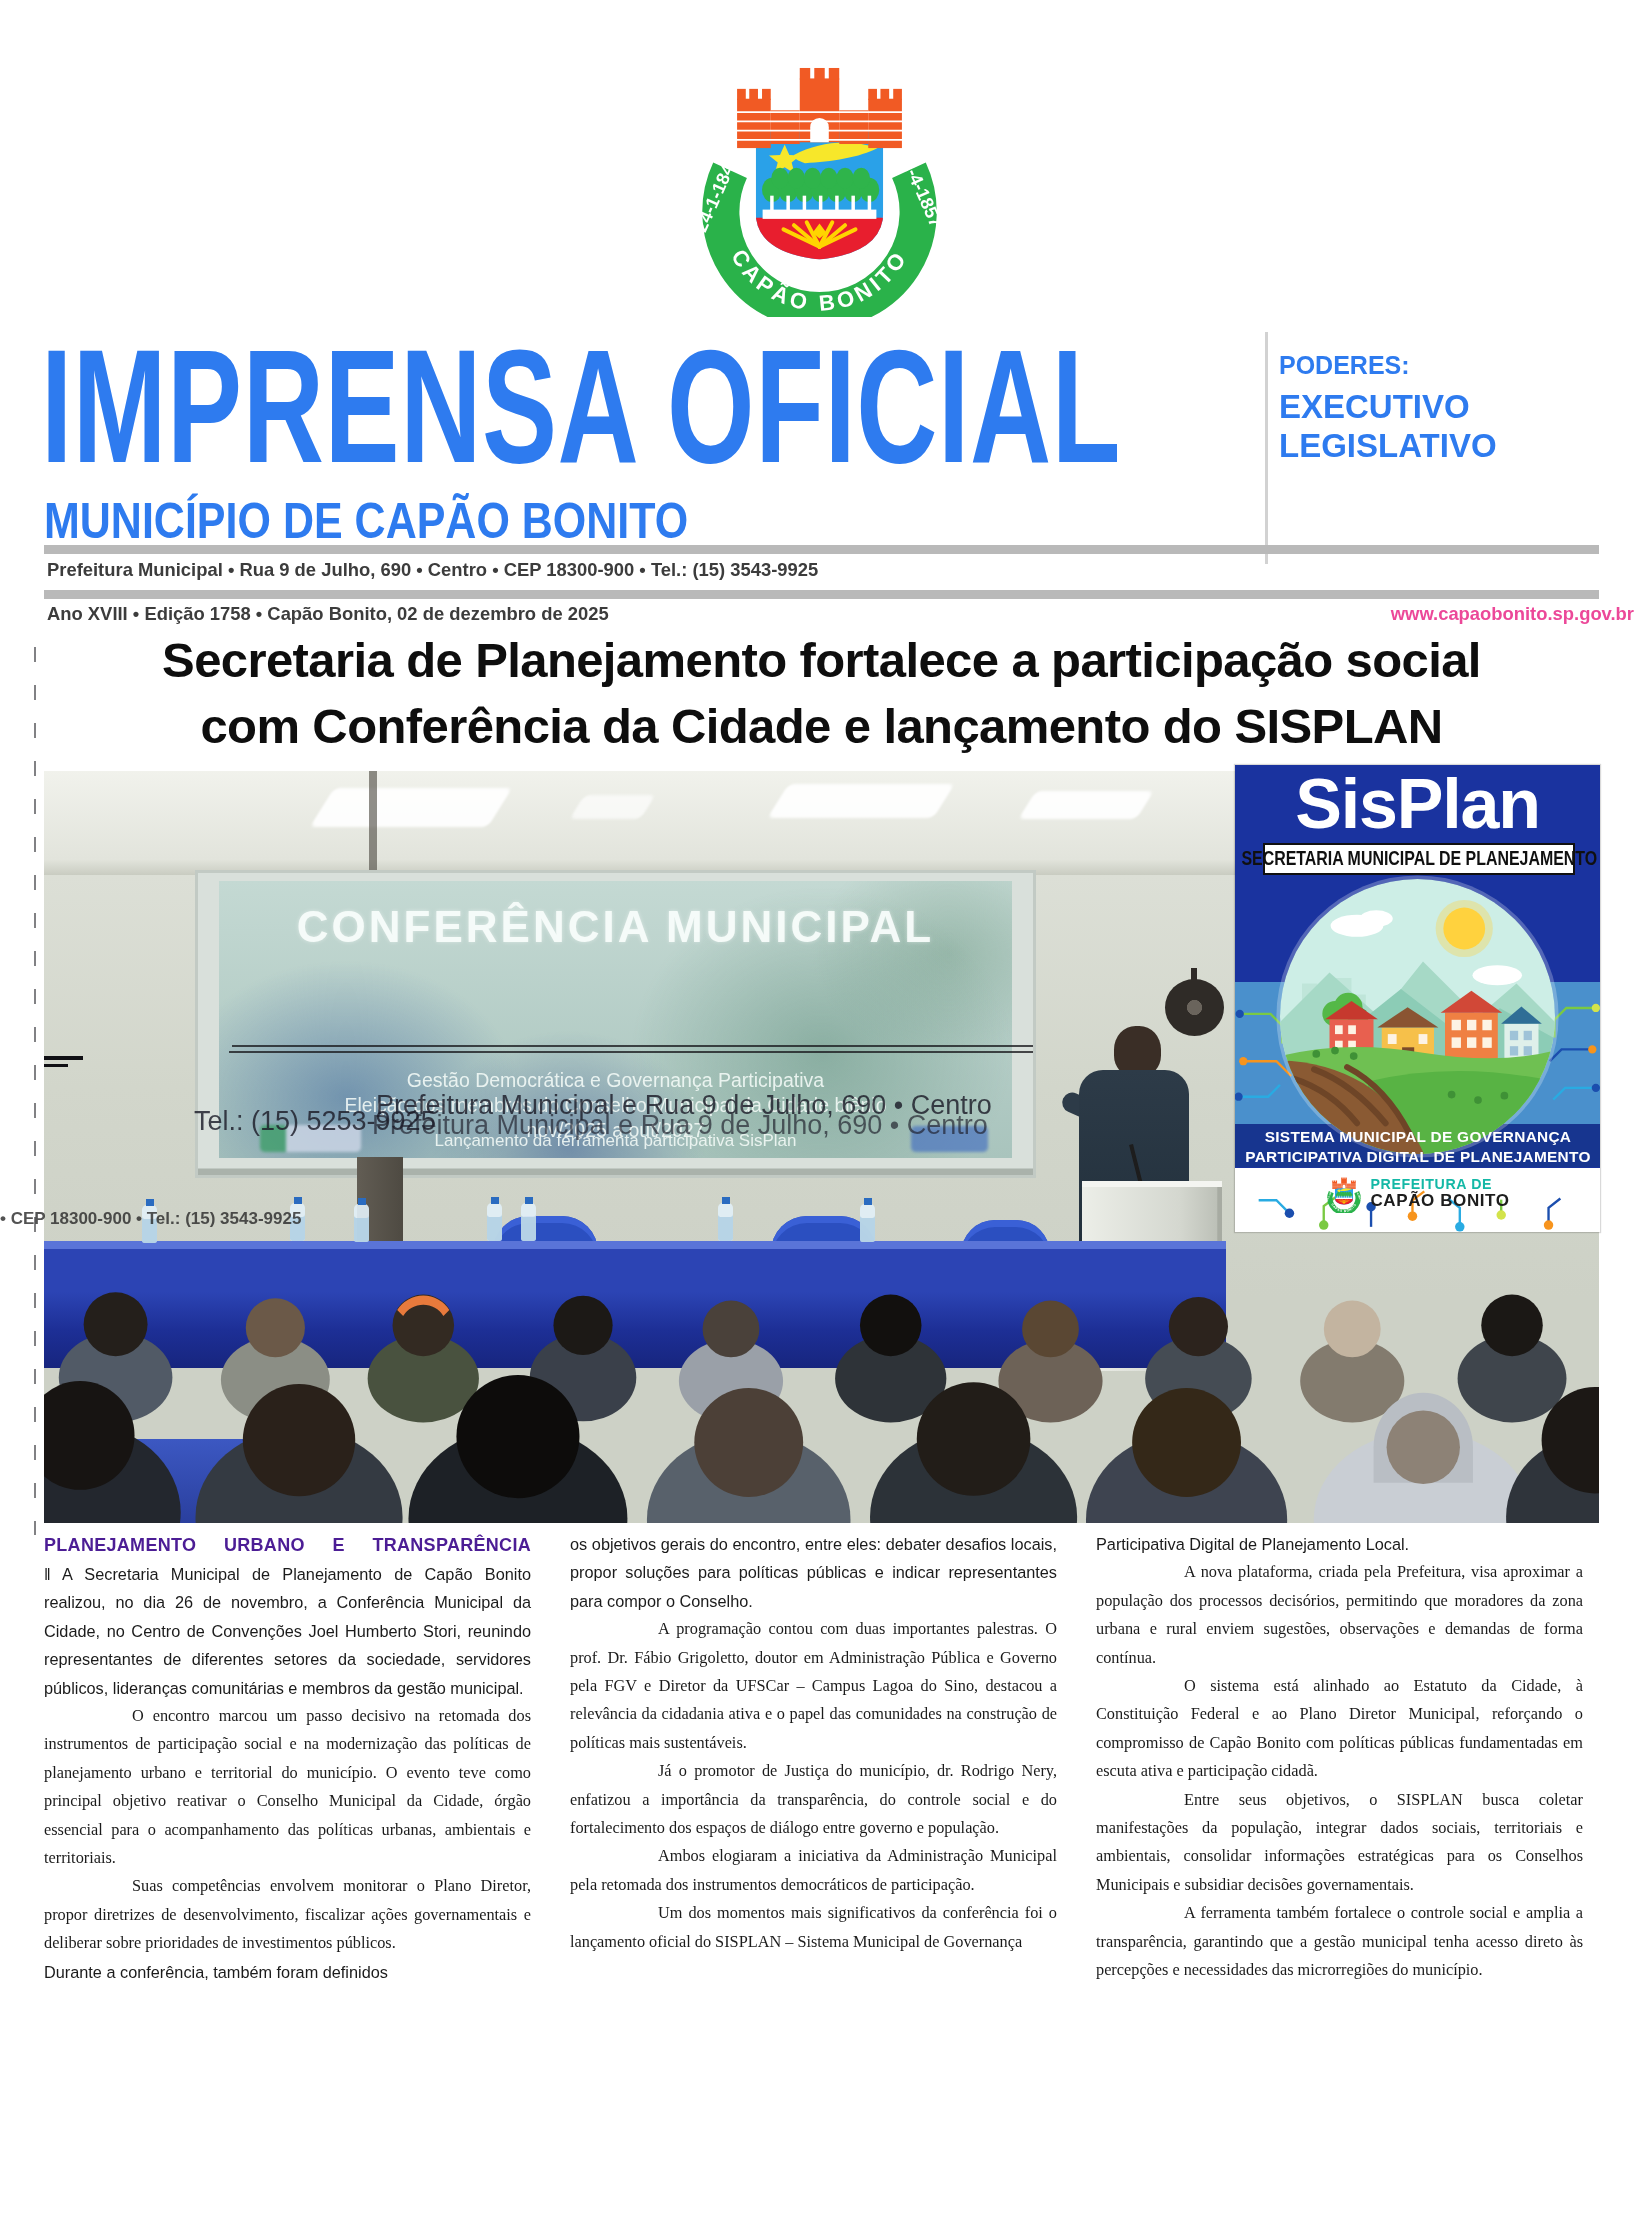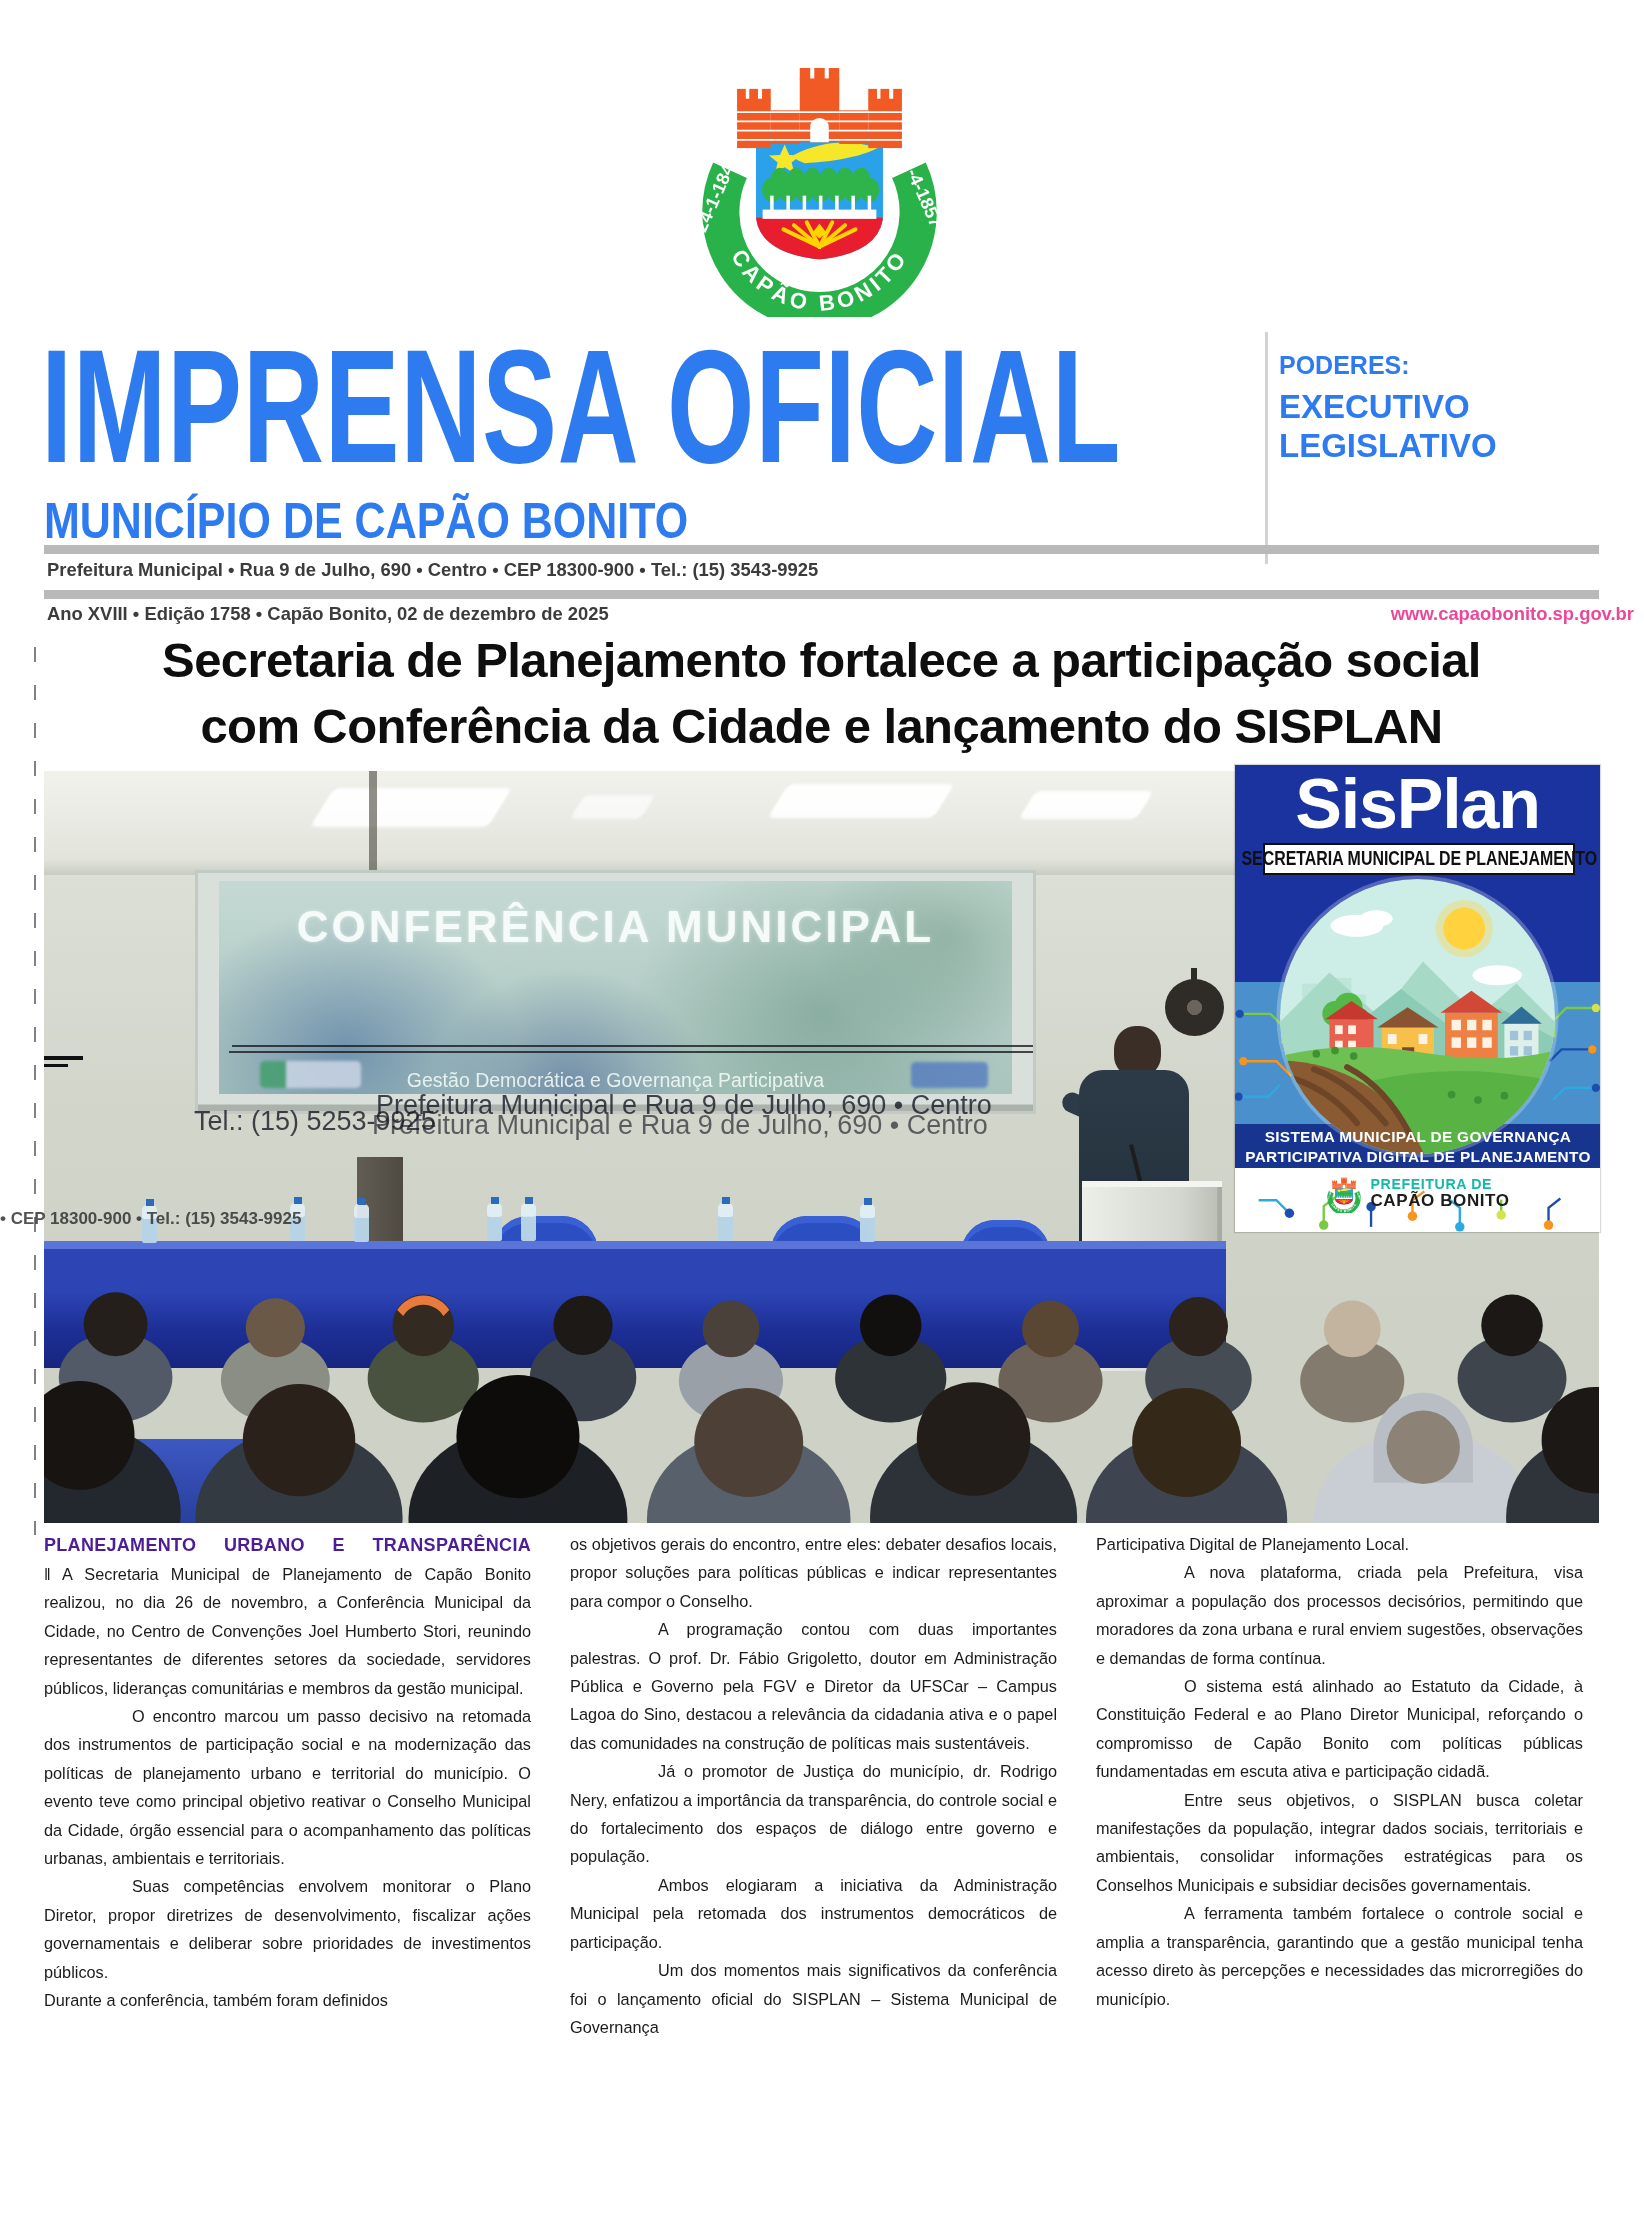--- a/index.html
+++ b/index.html
@@ -30,21 +30,21 @@
          background:linear-gradient(180deg,#e9ebe4 0%,#dcdfd6 14%,#d2d6cb 42%,#cdd1c6 70%);}
   .ceiling{left:0;top:0;width:1555px;height:104px;
            background:linear-gradient(180deg,#f1f2ec,#e2e4dc 85%,#c9ccc1 100%);}
   .lightpanel{background:rgba(255,255,255,.92);border-radius:6px;filter:blur(1.2px);
               transform:skewX(-32deg);}
   .lp1{left:278px;top:16.6px;width:178px;height:39px;}
   .lp2{left:734px;top:13px;width:166px;height:34px;}
   .lp3{left:983px;top:20px;width:118px;height:28.4px;}
   .lp4{left:533px;top:24px;width:71px;height:24px;opacity:.7;}
   .beam{left:325px;top:0;width:8.3px;height:99px;background:#55514a;opacity:.65;}
-  .screen{left:151px;top:99px;width:841px;height:244px;background:#d9e0db;
+  .screen{left:151px;top:99px;width:841px;height:308px;background:#d9e0db;
           box-shadow:inset 0 0 0 3px #c2cac4, inset 0 -9.5px 0 #aab2ab;}
   .slide{position:absolute;left:24px;top:10.7px;right:24px;bottom:20px;overflow:hidden;
          background:
           radial-gradient(249px 195px at 16% 78%, rgba(64,104,158,.55), transparent 70%),
           radial-gradient(195px 166px at 44% 96%, rgba(58,88,148,.50), transparent 70%),
           radial-gradient(272px 237px at 76% 62%, rgba(88,138,118,.45), transparent 70%),
           radial-gradient(195px 154px at 92% 26%, rgba(118,158,138,.5), transparent 70%),
           linear-gradient(180deg,#c4d9d3,#a9c4bd);}
   .slide-title{margin-top:19px;text-align:center;font-weight:700;font-size:44px;line-height:54px;
                color:rgba(247,252,250,.95);letter-spacing:3px;text-shadow:0 0 4.7px rgba(255,255,255,.45);}
@@ -116,21 +116,21 @@
   .poster-foot-row{position:absolute;left:0;top:409px;width:365px;display:flex;align-items:center;justify-content:center;gap:7.1px;}
   .pf-text{text-align:left;line-height:1.05;}
   .pf-l1{font-size:14.2px;font-weight:600;color:#14b8a6;letter-spacing:0.6px;}
   .pf-l2{font-size:17px;font-weight:800;color:#1d1d1d;letter-spacing:0.6px;}
   .circuits{position:absolute;left:0;top:0;}
 
   
   .col{position:absolute;top:1530px;width:487px;font-size:16.3px;line-height:28.4px;
        text-align:justify;color:#1b1b1b;}
   .col p{margin:0;}
-  .col .ind{text-indent:88px;}
+  .col .ind{text-indent:88px;font-family:Liberation Serif, serif;}
   .col1{left:44px;} .col2{left:570px;} .col3{left:1096px;}
   .kicker{font-weight:700;font-size:18px;line-height:30px;letter-spacing:0.3px;color:#4c1d95;
           text-align:justify;text-align-last:justify;}
 </style>
 </head>
 <body>
 
 <div class="page">
 
   <svg width="0" height="0" style="position:absolute">

